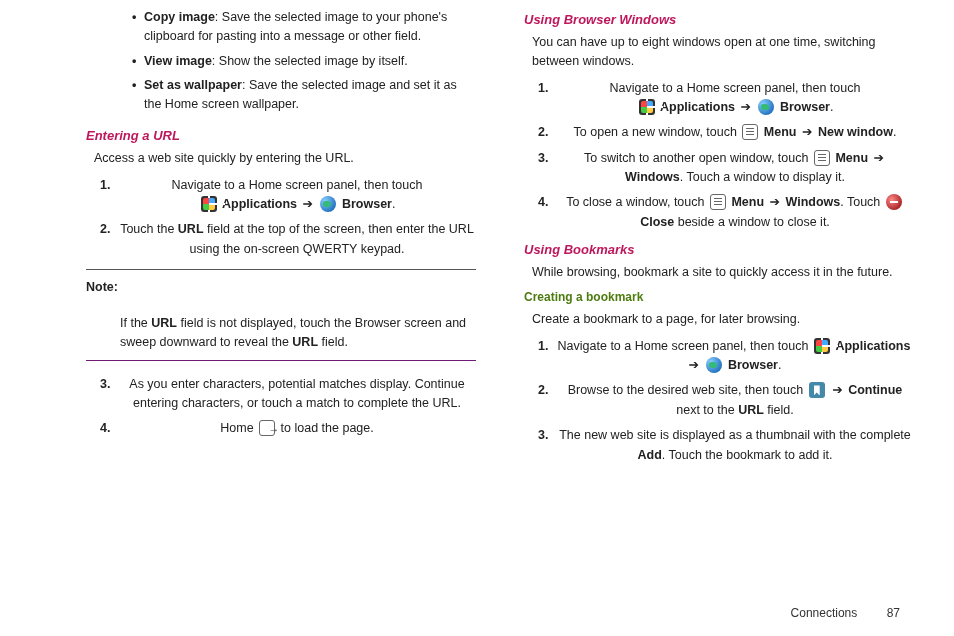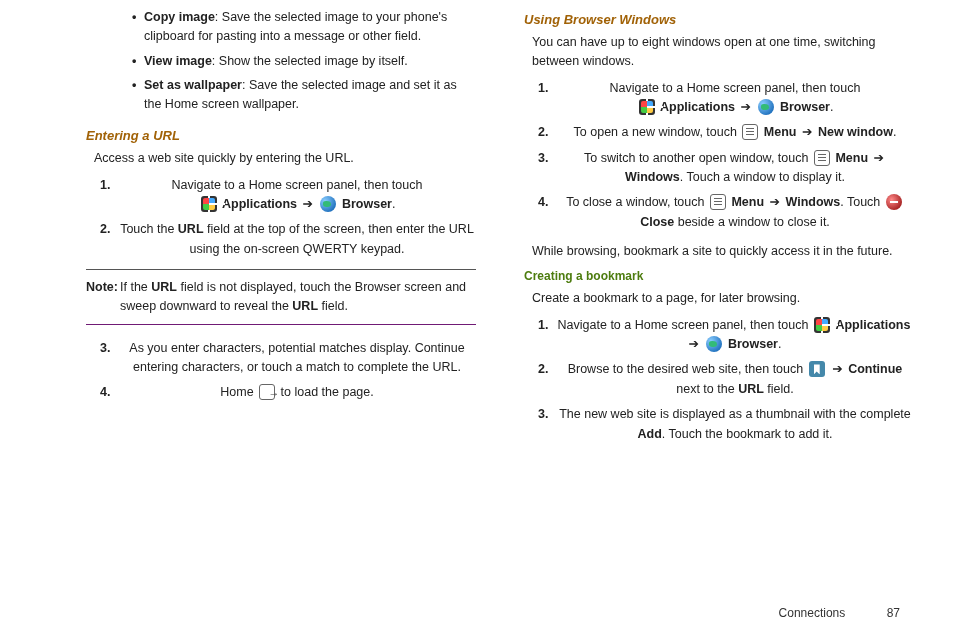--- a/index.html
+++ b/index.html
@@ -34,21 +34,21 @@
     line-height: 1.5;
     font-stretch: condensed;
   }
   .bullets li::before {
     content: "•";
     position: absolute;
     left: 0;
     font-weight: bold;
   }
   .h-blue {
-    color: #a16207;
+    color: #be185d;
     font-weight: bold;
     font-style: italic;
     font-size: 13px;
     margin: 4px 0 6px 0;
     font-stretch: condensed;
   }
   .h-blue-sm {
     color: #4d7c0f;
     font-weight: bold;
     font-size: 12px;
@@ -78,20 +78,21 @@
     border-top: 1px solid #555;
     border-bottom: 1px solid #701a75;
     padding: 8px 0;
     margin: 10px 0 14px 0;
     font-size: 12.5px;
     line-height: 1.5;
   }
   .note-block .note-body {
     padding-left: 34px;
     display: block;
+    margin-top: 36px;
   }
   .note-label {
     font-weight: bold;
     float: left;
   }
   .icon {
     display: inline-block;
     width: 16px;
     height: 16px;
     vertical-align: -4px;
@@ -190,21 +191,21 @@
   }
   b { font-weight: bold; }
   .footer {
     position: absolute;
     bottom: 16px;
     right: 54px;
     font-size: 12px;
     color: #333;
   }
   .footer .page-num {
-    margin-left: 38px;
+    margin-left: 26px;
   }
   .arrow-sep {
     margin: 0 2px;
   }
 </style>
 </head>
 <body>
 
 <div class="page">
 
@@ -281,20 +282,21 @@
       </li>
       <li>
         <span>To close a window, touch </span>
         <span class="icon icon-menu"></span>
         <b>Menu</b><span class="arrow-sep"> ➔ </span><b>Windows</b><span>. Touch </span>
         <span class="icon icon-close"></span>
         <b>Close</b><span> beside a window to close it.</span>
       </li>
     </ol>
 
+    <div class="h-blue">Using Bookmarks</div>
     <p class="intro">While browsing, bookmark a site to quickly access it in the future.</p>
 
     <div class="h-blue-sm">Creating a bookmark</div>
     <p class="intro">Create a bookmark to a page, for later browsing.</p>
 
     <ol class="steps">
       <li>
         <span>Navigate to a Home screen panel, then touch </span>
         <span class="icon icon-apps"><span class="icon-apps-inner"></span></span>
         <b>Applications</b><span class="arrow-sep"> ➔ </span>

